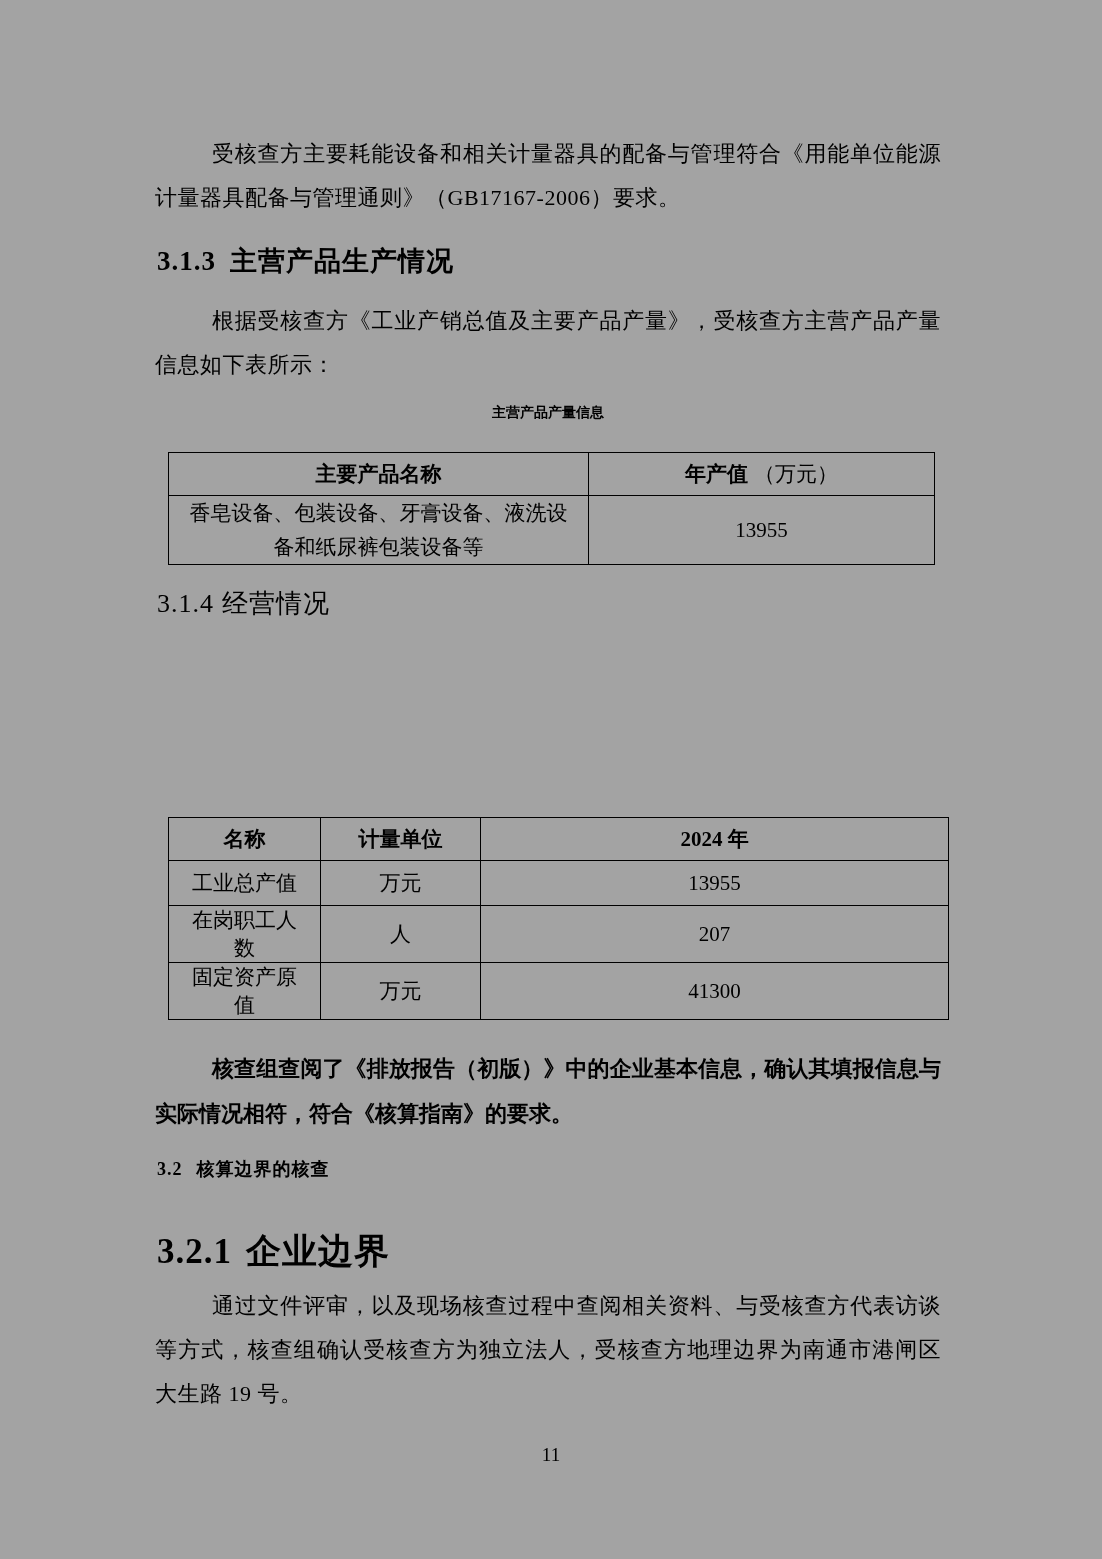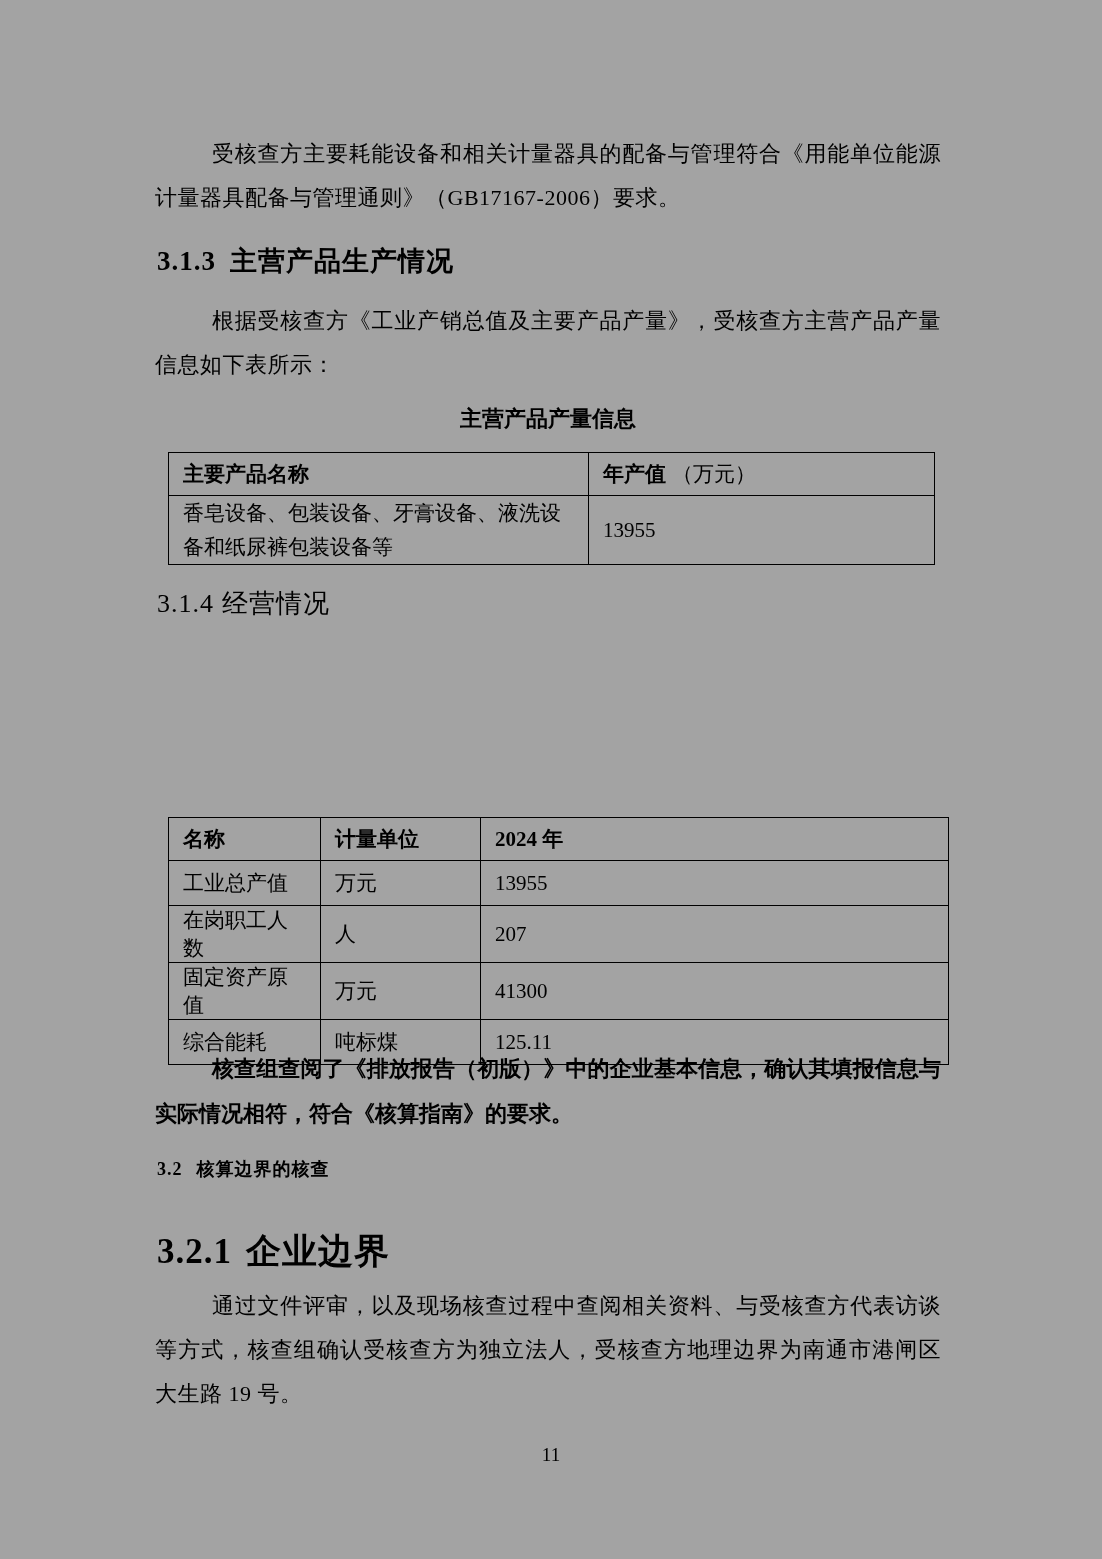--- a/index.html
+++ b/index.html
@@ -48,30 +48,30 @@
   .h-314 .h-title { margin-left: 8px; }
   .h-32  { font-size: 18px; }
   .h-321 { font-size: 35px; }
 
   .table-caption {
     left: 155px;
     width: 786px;
     text-align: center;
     font-family: "Liberation Sans", "DejaVu Sans", sans-serif;
     font-weight: bold;
-    font-size: 22px;
+    font-size: 14px;
   }
 
   table.doc-table {
     border-collapse: collapse;
     table-layout: fixed;
   }
   table.doc-table td, table.doc-table th {
     border: 1.5px solid #000000;
-    text-align: left;
+    text-align: center;
     vertical-align: middle;
     padding: 0 14px;
     font-weight: normal;
     font-size: 21px;
     overflow: hidden;
   }
   .th-hei {
     font-family: "Liberation Sans", "DejaVu Sans", sans-serif;
     font-weight: bold !important;
   }
@@ -150,25 +150,20 @@
     <tr style="height:45px;">
       <td>在岗职工人数</td>
       <td>人</td>
       <td>207</td>
     </tr>
     <tr style="height:31px;">
       <td>固定资产原值</td>
       <td>万元</td>
       <td>41300</td>
     </tr>
-    <tr style="height:45px;">
-      <td>综合能耗</td>
-      <td>吨标煤</td>
-      <td>125.11</td>
-    </tr>
   </tbody>
     </table>
 
   <div class="abs para para-bold" style="top:1046px;">核查组查阅了《排放报告（初版）》中的企业基本信息，确认其填报信息与实际情况相符，符合《核算指南》的要求。</div>
 
   <div class="abs heading h-32" style="top:1157px;">
     <span class="h-num">3.2</span><span class="h-title">核算边界的核查</span>
   </div>
 
   <div class="abs heading h-321" style="top:1228px;">

